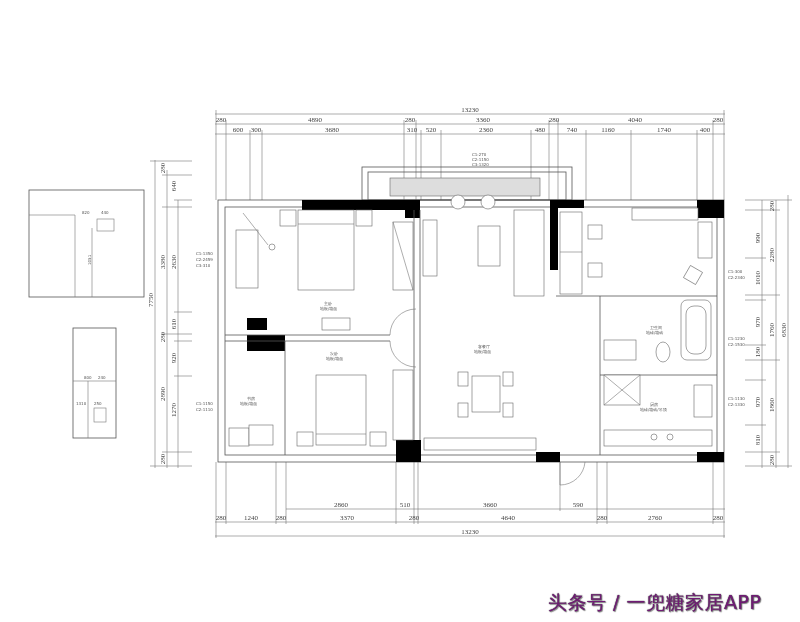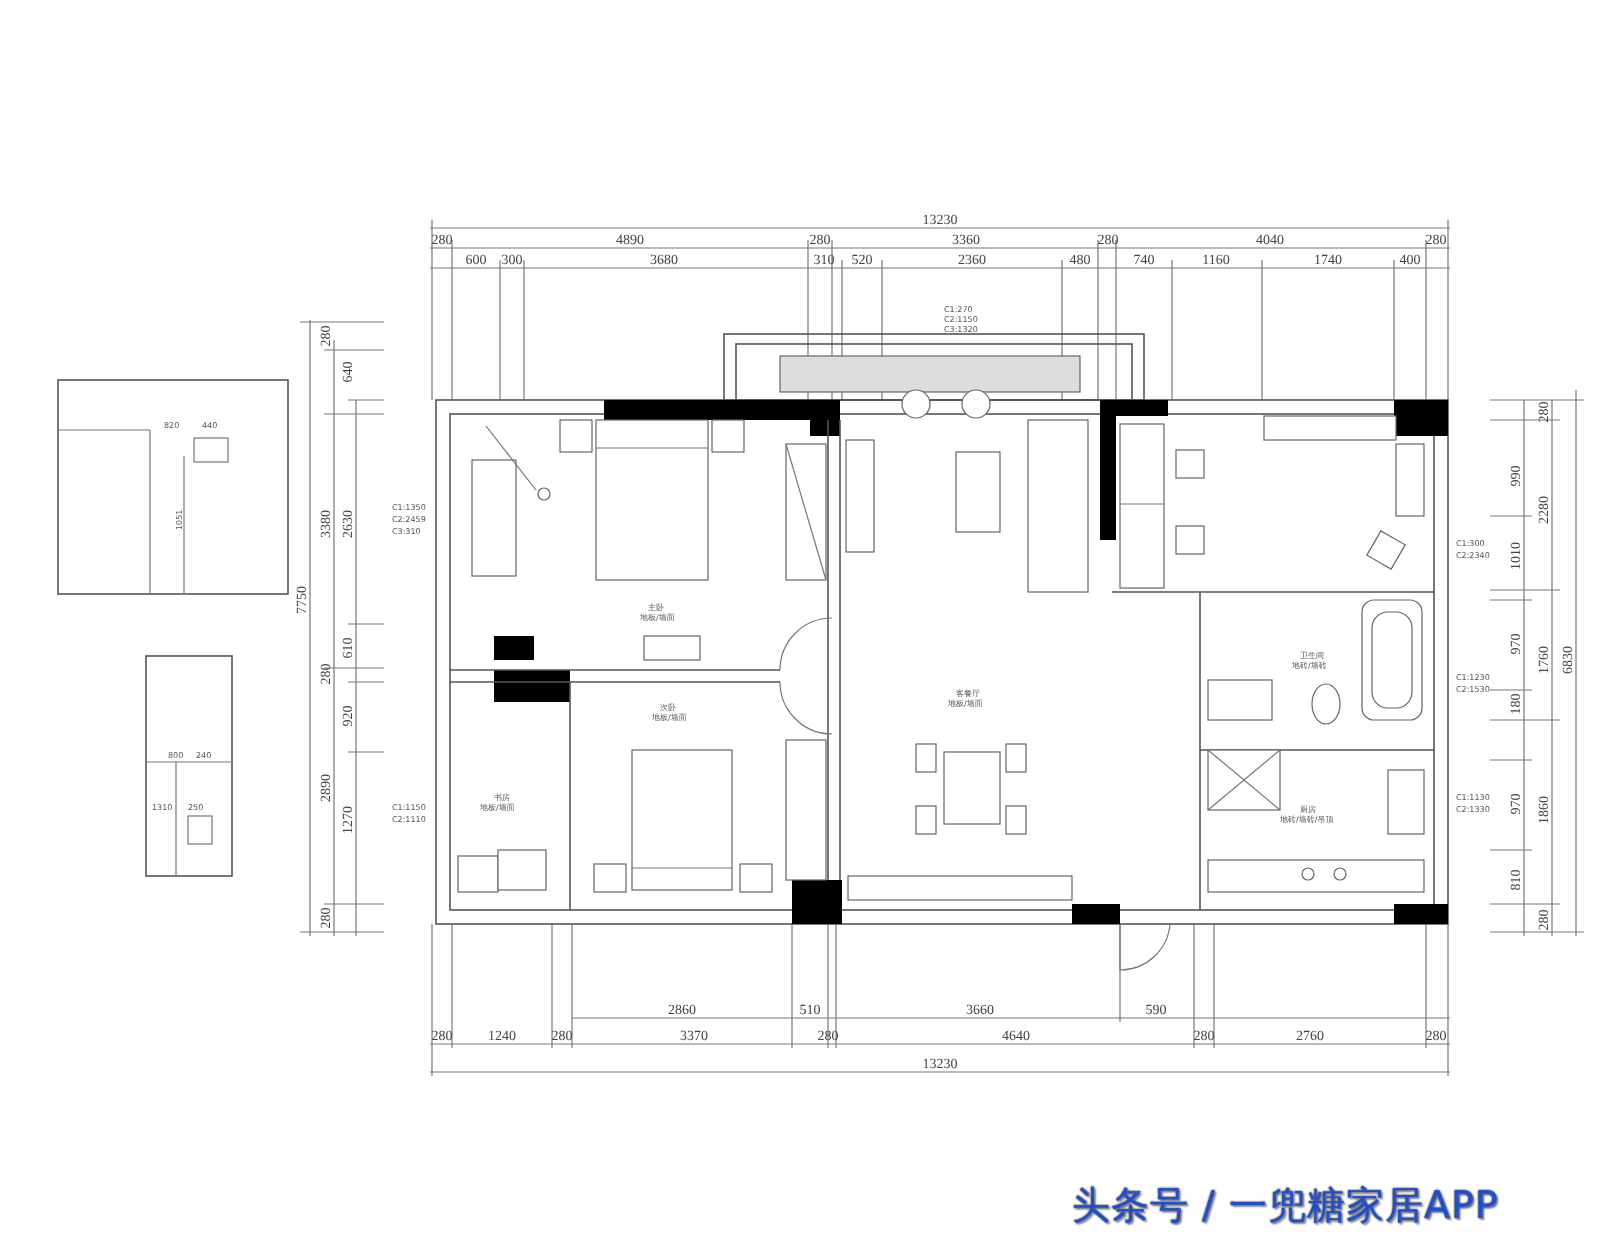--- a/index.html
+++ b/index.html
@@ -4,21 +4,21 @@
 <style>
   html,body{margin:0;padding:0;background:#fff;}
   body{width:800px;height:622px;position:relative;overflow:hidden;font-family:"Liberation Sans",sans-serif;}
   svg{position:absolute;left:0;top:0;}
   .dim{font-family:"Liberation Serif",serif;font-size:7px;fill:#444;}
   .lbl{font-family:"DejaVu Sans",sans-serif;font-size:4px;fill:#555;}
   .ln{stroke:#777;stroke-width:0.6;fill:none;}
   .wall{stroke:#555;stroke-width:0.8;fill:none;}
   .blk{fill:#000;}
   .furn{stroke:#666;stroke-width:0.6;fill:#fff;}
-  .watermark{position:absolute;left:536px;top:590px;font-family:"DejaVu Sans",sans-serif;font-size:19px;color:#1d4ed8;
+  .watermark{position:absolute;left:548px;top:590px;font-family:"DejaVu Sans",sans-serif;font-size:19px;color:#701a75;
     text-shadow:0 0 1px #555,0 0 1px #555,1px 1px 1px #888;letter-spacing:0.5px;}
 </style>
 </head>
 <body>
 
 <svg width="800" height="622" viewBox="0 0 800 622">
 
   <g>
     <line class="ln" x1="215" y1="114" x2="725" y2="114"></line>
     <line class="ln" x1="215" y1="124" x2="725" y2="124"></line>

